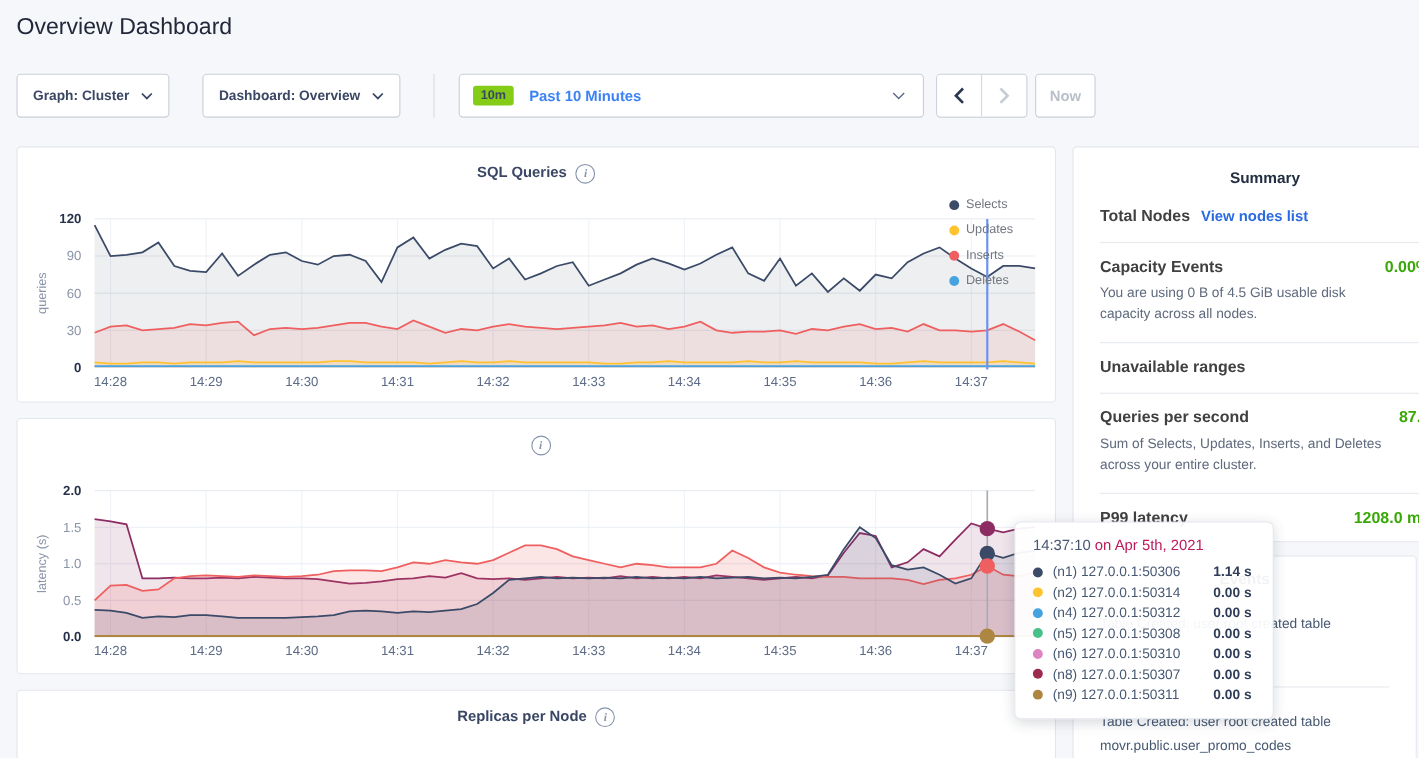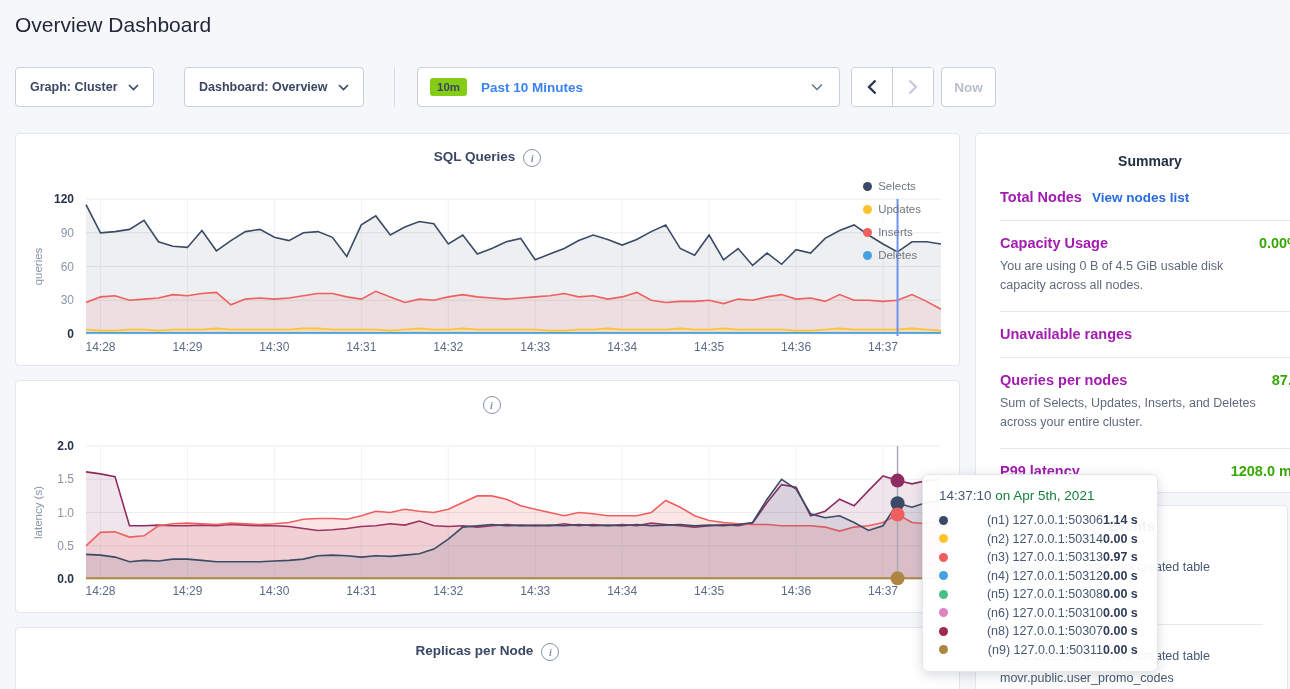--- a/index.html
+++ b/index.html
@@ -38,41 +38,41 @@
   .legend{position:absolute;top:46px;right:38px;display:flex;gap:11px;z-index:2;flex-direction:column;}
   .legend-item{display:flex;align-items:center;gap:6px;font-size:11.5px;color:#72777f;cursor:pointer;}
   .ldot{width:9px;height:9px;border-radius:50%;display:inline-block;}
 
   
   .panel-title{text-align:center;font-size:14px;font-weight:bold;color:#242f42;padding:19px 0 6px;}
   .sbody{padding:0 24px;}
   .srow{border-bottom:1px solid #e6e9ee;padding:14px 0 15px;}
   .srow:last-child{border-bottom:none;}
   .srow-main{display:flex;align-items:baseline;}
-  .srow-label{font-size:14.5px;font-weight:bold;color:#a21caf;}
+  .srow-label{font-size:14.5px;font-weight:bold;color:#404040;}
   .srow-link{font-size:13.5px;font-weight:bold;color:#2a6bdf;margin-left:10px;cursor:pointer;text-decoration:none;}
   .srow-value{margin-left:auto;font-size:14.5px;font-weight:bold;color:#37a806;}
   .srow-desc{font-size:12.5px;color:#5f6a7d;line-height:1.55;margin-top:6px;width:265px;}
 
   
   .ebody{padding:6px 24px 0;}
   .event-item{font-size:12.5px;color:#475872;line-height:22px;}
   .event-item.e0{padding:16px 0 46px;}
   .event-item.e1{padding:20px 0 16px;border-top:1px solid #e6e9ee;}
 
   
   #tooltip{position:absolute;left:922px;top:474px;width:236px;z-index:20;
            background:rgba(255,255,255,0.94);border-radius:6px;border:1px solid rgba(210,214,222,.6);
            box-shadow:0 3px 12px rgba(40,50,70,.18);padding:13px 16px 12px;box-sizing:border-box;}
   .tt-head{font-size:13.5px;margin-bottom:8px;}
   .tt-time{color:#475872;}
-  .tt-date{color:#15803d;text-align:right;}
+  .tt-date{color:#be185d;text-align:right;}
   .tt-row{display:flex;align-items:center;height:18.5px;}
   .tt-dot{width:9px;height:9px;border-radius:50%;margin-right:9px;flex:none;}
-  .tt-label{font-size:12.5px;color:#475872;width:146px;text-align:right;}
+  .tt-label{font-size:12.5px;color:#475872;width:146px;}
   .tt-value{font-size:12.5px;font-weight:bold;color:#2e3c57;}
 </style>
 </head>
 <body>
 
 <div id="page">
 
   <div class="h1">Overview Dashboard</div>
 
   <div class="btn dd" style="left:15px;">
@@ -241,34 +241,34 @@
     <div class="sbody">
       <div class="srow">
         <div class="srow-main">
           <span class="srow-label">Total Nodes</span>
           <a class="srow-link">View nodes list</a>
           <span class="srow-value">9</span>
         </div>
       </div>
       <div class="srow">
         <div class="srow-main">
-          <span class="srow-label">Capacity Usage</span>
+          <span class="srow-label">Capacity Events</span>
           <span class="srow-value">0.00%</span>
         </div>
         <div class="srow-desc">You are using 0 B of 4.5 GiB usable disk capacity across all nodes.</div>
       </div>
       <div class="srow">
         <div class="srow-main">
           <span class="srow-label">Unavailable ranges</span>
           <span class="srow-value">0</span>
         </div>
       </div>
       <div class="srow">
         <div class="srow-main">
-          <span class="srow-label">Queries per nodes</span>
+          <span class="srow-label">Queries per second</span>
           <span class="srow-value">87.5</span>
         </div>
         <div class="srow-desc">Sum of Selects, Updates, Inserts, and Deletes across your entire cluster.</div>
       </div>
       <div class="srow">
         <div class="srow-main">
           <span class="srow-label">P99 latency</span>
           <span class="srow-value">1208.0 ms</span>
         </div>
       </div>
@@ -297,25 +297,20 @@
           <span class="tt-dot" style="background: rgb(59, 74, 103);"></span>
           <span class="tt-label">(n1) 127.0.0.1:50306</span>
           <span class="tt-value">1.14 s</span>
         </div>
         <div class="tt-row">
           <span class="tt-dot" style="background: rgb(255, 195, 47);"></span>
           <span class="tt-label">(n2) 127.0.0.1:50314</span>
           <span class="tt-value">0.00 s</span>
         </div>
         <div class="tt-row">
-          <span class="tt-dot" style="background: rgb(239, 95, 95);"></span>
-          <span class="tt-label">(n3) 127.0.0.1:50313</span>
-          <span class="tt-value">0.97 s</span>
-        </div>
-        <div class="tt-row">
           <span class="tt-dot" style="background: rgb(71, 163, 224);"></span>
           <span class="tt-label">(n4) 127.0.0.1:50312</span>
           <span class="tt-value">0.00 s</span>
         </div>
         <div class="tt-row">
           <span class="tt-dot" style="background: rgb(72, 193, 136);"></span>
           <span class="tt-label">(n5) 127.0.0.1:50308</span>
           <span class="tt-value">0.00 s</span>
         </div>
         <div class="tt-row">

